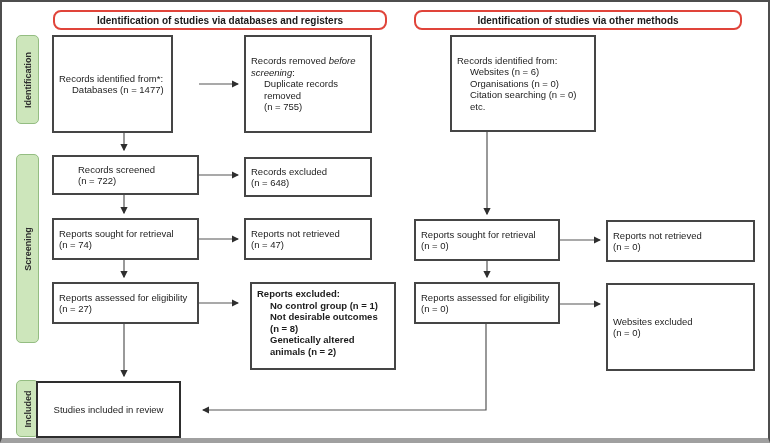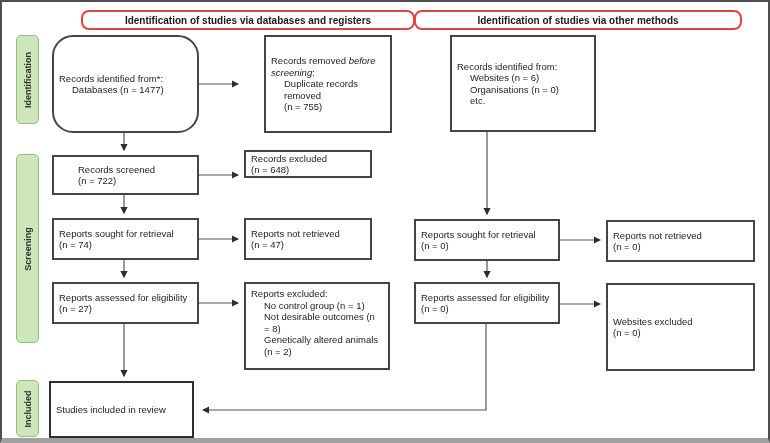--- a/index.html
+++ b/index.html
@@ -19,50 +19,50 @@
     border:2px solid var(--frame-border);
     border-bottom:5px solid var(--frame-bottom);
     overflow:hidden;
   }
   .arrows{position:absolute;left:0;top:0;width:770px;height:443px;}
   .hdr{
     position:absolute;height:20px;border:2px solid var(--header-border);
     border-radius:8px;background:#fff;display:flex;align-items:center;justify-content:center;
     font-size:10px;font-weight:bold;color:#1a1a1a;
   }
-  .hdr-db{left:51px;top:8px;width:334px;margin-left:28px;}
+  .hdr-db{left:51px;top:8px;width:334px;}
   .hdr-other{left:412px;top:8px;width:328px;}
   .stage{
     position:absolute;left:14px;width:23px;background:var(--stage-fill);
     border:1px solid var(--stage-border);border-radius:5px;
     display:flex;align-items:center;justify-content:center;
   }
   .stage span{
     transform:rotate(-90deg);white-space:nowrap;font-size:9px;font-weight:bold;color:#2d2d2d;
   }
   .stage-identification{top:33px;height:89px;}
   .stage-screening{top:152px;height:189px;}
   .stage-included{top:378px;height:57px;}
   .box{
     position:absolute;background:#fff;border:2px solid var(--box-border);
     display:flex;flex-direction:column;justify-content:center;
     font-size:9.5px;line-height:11.5px;color:#1c1c1c;padding:2px 5px;
   }
   .box.top-align{justify-content:flex-start;padding-top:4px;}
   .box .ln{white-space:normal;}
   .box .ind{padding-left:13px;}
-  .b1{left:50px;top:33px;width:147px;height:98px;border-radius:21px;}
-  .b2{left:242px;top:33px;width:128px;height:98px;margin-left:20px;}
+  .b1{left:50px;top:33px;width:121px;height:98px;}
+  .b2{left:242px;top:33px;width:128px;height:98px;}
   .b3{left:50px;top:153px;width:147px;height:40px;padding-left:24px;}
-  .b4{left:242px;top:148px;width:128px;height:28px;}
+  .b4{left:242px;top:155px;width:128px;height:40px;}
   .b5{left:50px;top:216px;width:147px;height:42px;}
   .b6{left:242px;top:216px;width:128px;height:42px;}
   .b7{left:50px;top:280px;width:147px;height:42px;}
-  .b8{left:242px;top:280px;width:146px;height:88px;}
-  .b9{left:47px;top:379px;width:145px;height:57px;border-color:#2e2e2e;}
+  .b8{left:248px;top:280px;width:146px;height:88px;font-weight:bold;}
+  .b9{left:34px;top:379px;width:145px;height:57px;border-color:#2e2e2e;text-align:center;}
   .b10{left:412px;top:33px;width:146px;height:97px;margin-left:36px;}
   .b11{left:412px;top:217px;width:146px;height:42px;}
   .b12{left:604px;top:218px;width:149px;height:42px;}
   .b13{left:412px;top:280px;width:146px;height:42px;}
   .b14{left:604px;top:281px;width:149px;height:88px;}
   line,polyline{stroke:var(--arrow-color);stroke-width:1.2;fill:none;}
 </style>
 </head>
 <body>
 
@@ -151,20 +151,21 @@
   </div>
 
   <div class="box b9">
     <div class="ln">Studies included in review</div>
   </div>
 
   <div class="box b10">
     <div class="ln">Records identified from:</div>
     <div class="ln ind">Websites (n = 6)</div>
     <div class="ln ind">Organisations (n = 0)</div>
+    <div class="ln ind">Citation searching (n = 0)</div>
     <div class="ln ind">etc.</div>
   </div>
 
   <div class="box b11">
     <div class="ln">Reports sought for retrieval</div>
     <div class="ln">(n = 0)</div>
   </div>
 
   <div class="box b12">
     <div class="ln">Reports not retrieved</div>

